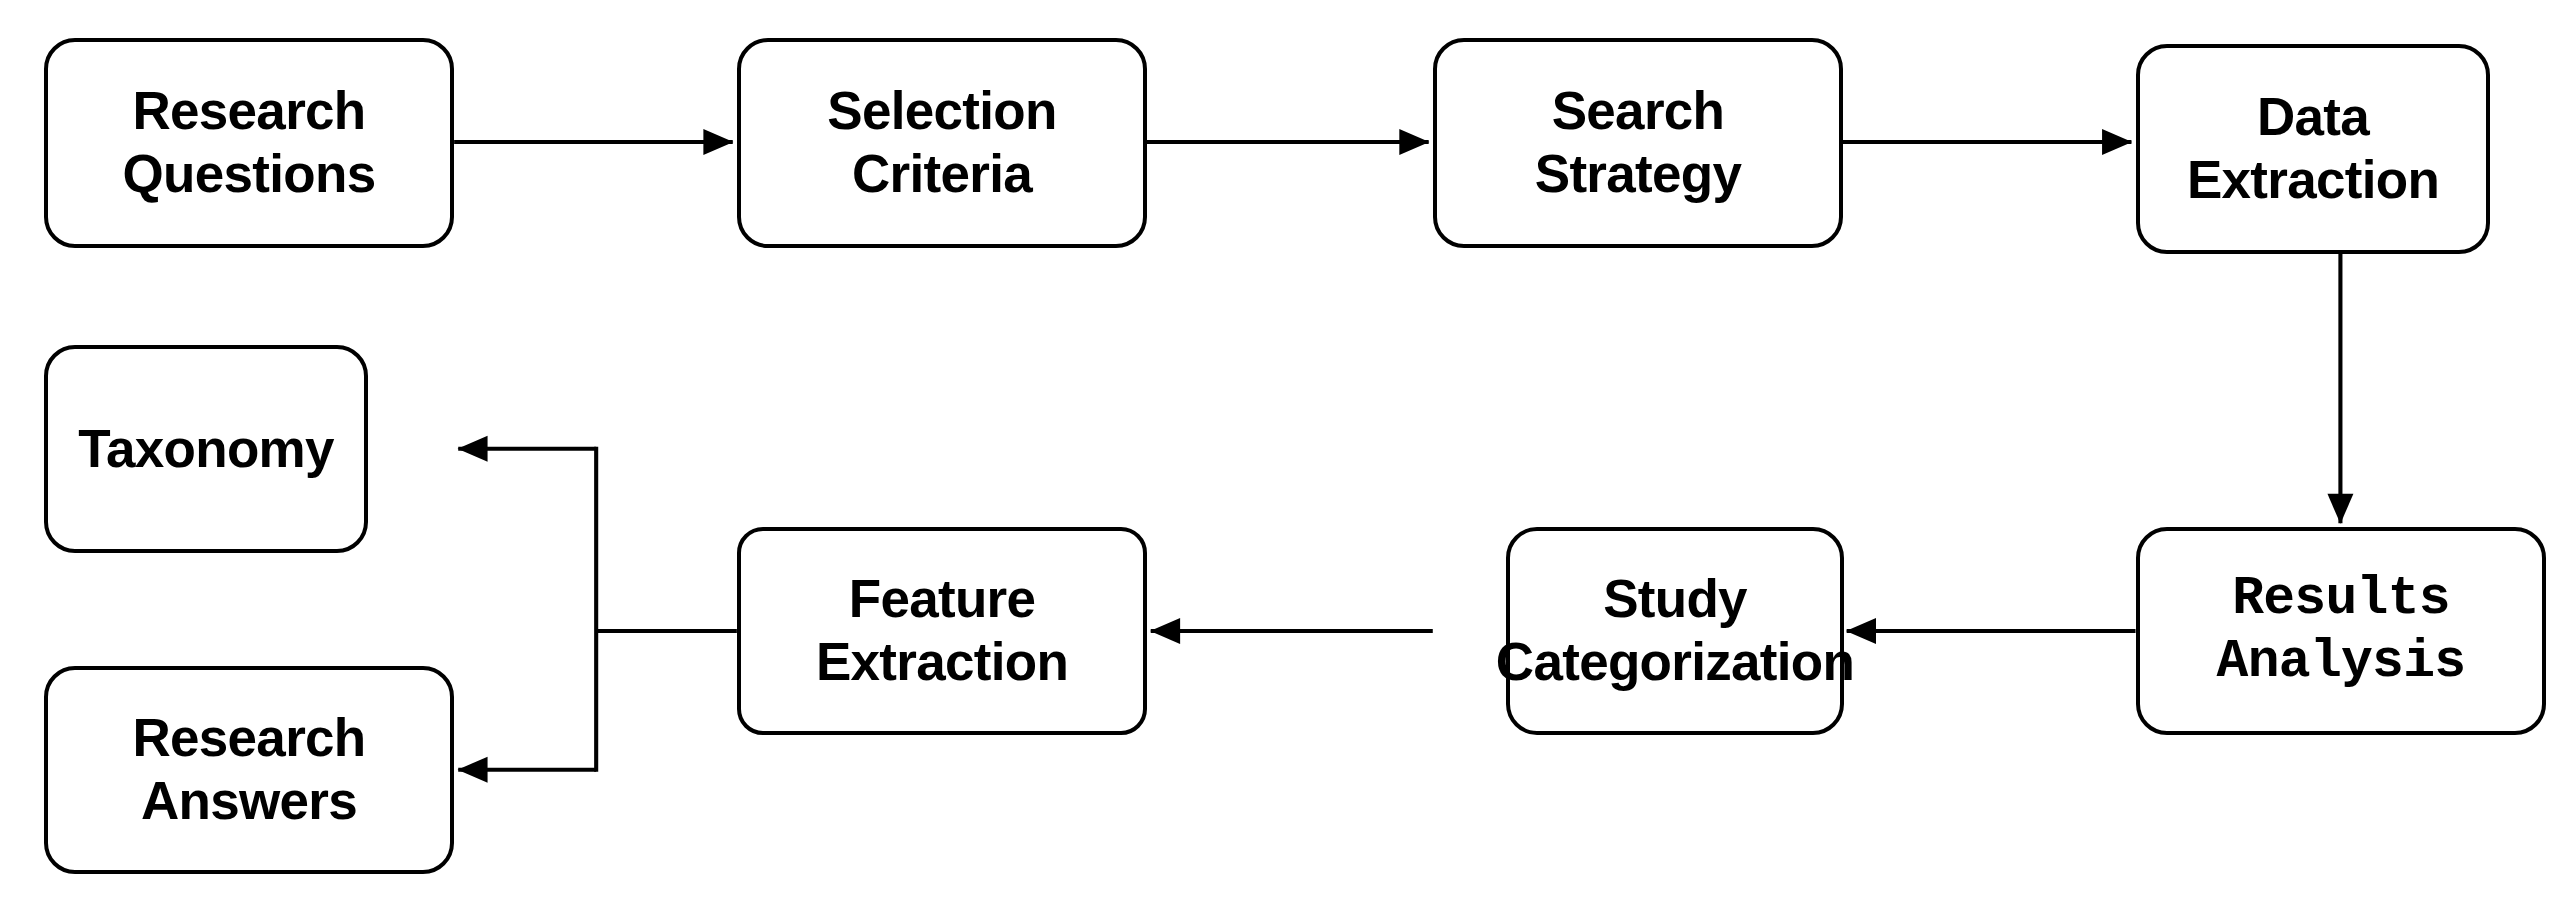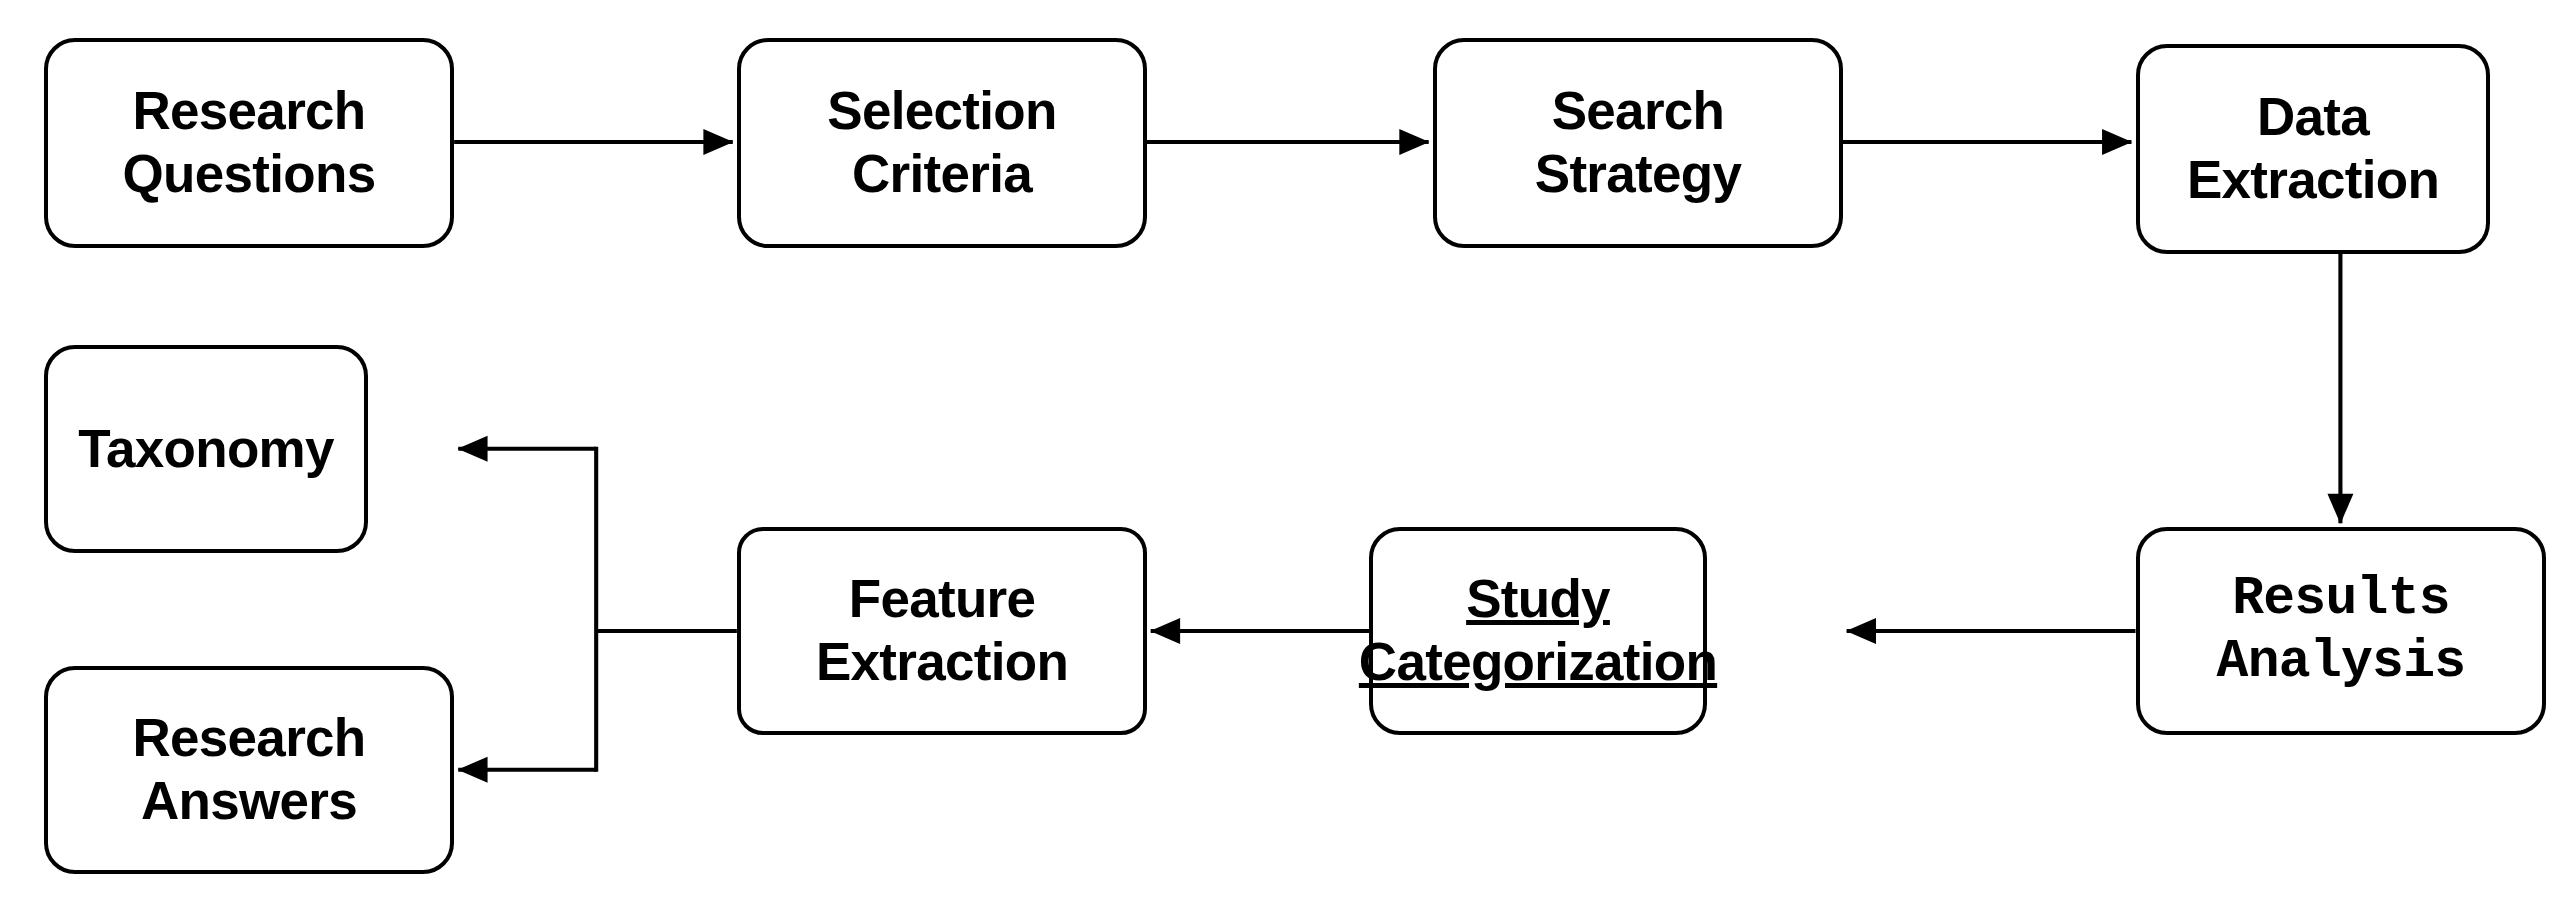--- a/index.html
+++ b/index.html
@@ -40,21 +40,21 @@
     white-space: pre-line;
   }
   
   #n-research-questions  { left: 44px;   top: 38px;  width: 410px; height: 210px; }
   #n-selection-criteria  { left: 737px; top: 38px;  width: 410px; height: 210px; }
   #n-search-strategy     { left: 1433px; top: 38px;  width: 410px; height: 210px; }
   #n-data-extraction     { left: 2136px; top: 44px;  width: 354px; height: 210px; }
   
   #n-taxonomy            { left: 44px;   top: 345px; width: 324px; height: 208px; }
   #n-feature-extraction  { left: 737px; top: 527px; width: 410px; height: 208px; border-radius: 26px; }
-  #n-study-categorization{ left: 1369px; top: 527px; width: 338px; height: 208px; text-decoration: underline; }
+  #n-study-categorization{ left: 1506px; top: 527px; width: 338px; height: 208px; }
   #n-results-analysis    { left: 2136px; top: 527px; width: 410px; height: 208px; font-family: Liberation Mono, monospace; }
   #n-research-answers    { left: 44px;   top: 666px; width: 410px; height: 208px; }
 
   .edge {
     stroke: #000000;
     stroke-width: 6;
     fill: none;
   }
 </style>
 </head>

